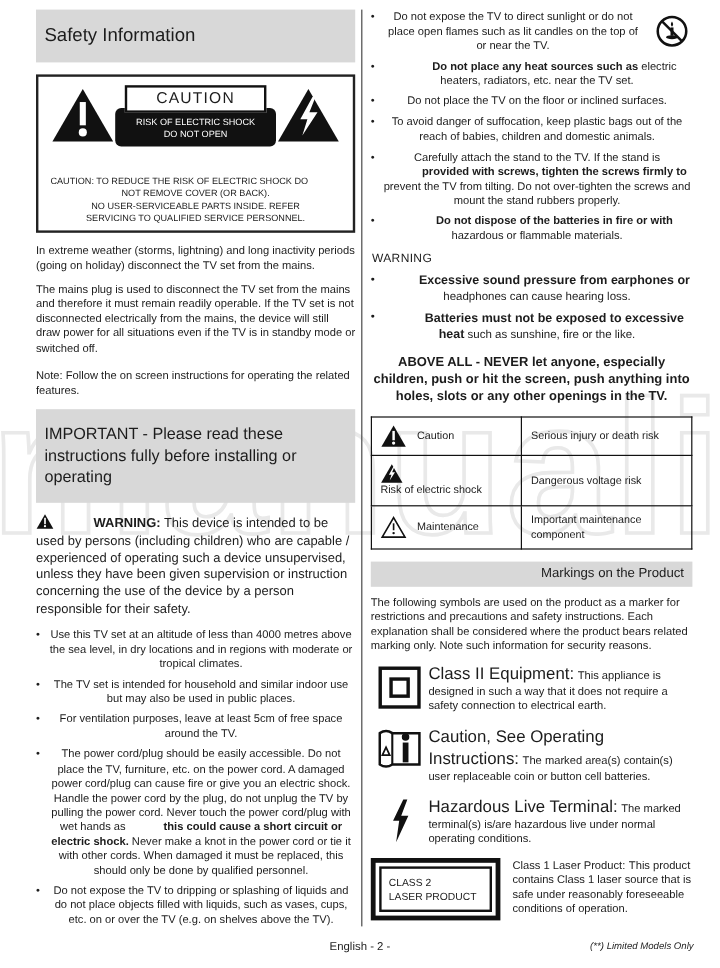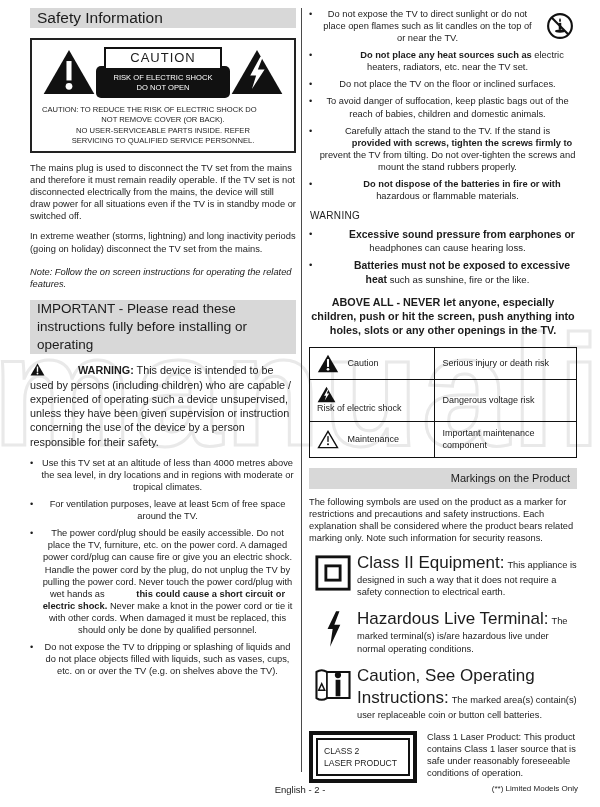--- a/index.html
+++ b/index.html
@@ -18,39 +18,39 @@
     position:absolute;top:300px;left:-8px;width:620px;z-index:0;
     font-size:158px;font-weight:700;letter-spacing:2px;
     color:transparent;-webkit-text-stroke:3px var(--watermark);
     pointer-events:none;user-select:none;
   }
   .col{position:absolute;top:8px;z-index:1;font-size:9.3px;line-height:1.3;}
   .left-col{left:30px;width:266px;}
   .right-col{left:309px;width:268px;}
   .v-divider{position:absolute;left:301px;top:8px;height:764px;width:1px;background:#4a4a4a;z-index:1;}
 
-  .band{background:var(--band-bg);padding:0 7px;font-weight:400;}
+  .band{background:var(--band-bg);padding:12px 7px;font-weight:400;}
   .page-title{font-size:15.5px;margin-bottom:10px;}
   .important-heading{font-size:13.5px;line-height:1.35;margin:10px 0 9px 0;}
   .markings-heading{font-size:11px;padding:3px 7px;margin:10px 0 7px 0;text-align:right;}
 
   
   .caution-graphic{border:2px solid #222;padding:5px 4px 4px 4px;margin-bottom:9px;}
   .cg-top{display:flex;align-items:center;justify-content:space-between;padding:2px 6px 4px 6px;}
   .cg-top svg{width:54px;height:48px;flex:0 0 auto;}
   .cg-center{width:136px;}
   .cg-caution{border:2px solid #111;background:#fff;font-size:13px;text-align:center;
     width:118px;margin:0 auto;position:relative;z-index:2;padding:1px 0;letter-spacing:1px;}
   .cg-black{background:#111;color:#fff;border-radius:5px;margin-top:-4px;padding:7px 2px 4px 2px;
     font-size:7.6px;text-align:center;line-height:1.35;}
-  .cg-lines{font-size:7.6px;line-height:1.4;text-align:center;margin-top:3px;}
+  .cg-lines{font-size:7.6px;line-height:1.4;text-align:center;margin-top:20px;}
   .cg-lines div:first-child{text-align:left;padding-left:6px;}
 
   p.body{margin-bottom:8px;}
-  .note{font-style:italic;margin:11px 0 10px 0;}
+  .note{margin:11px 0 10px 0;}
 
   .warning-para{font-size:10.8px;line-height:1.32;margin-bottom:8px;}
   .warning-para svg{width:15px;height:13px;vertical-align:-2px;margin-right:4px;}
   b{font-weight:700;padding-left:29px;}
 
   ul.bullets{list-style:none;}
   ul.bullets li{position:relative;padding-left:9px;margin-bottom:5px;text-align:center;}
   ul.bullets li::before{content:"\2022";position:absolute;left:0;top:0;}
 
   .no-candle{float:right;width:30px;height:32px;margin:2px 2px 4px 8px;}
@@ -65,31 +65,31 @@
   table.risk-table td{border:1.6px solid #111;padding:6px 7px;font-size:9px;vertical-align:middle;}
   .rt-label-cell{width:47%;}
   .rt-label{display:inline-block;vertical-align:middle;}
   .rt-icon{display:inline-block;vertical-align:middle;margin-right:6px;}
   .rt-icon svg{display:block;}
 
   .markings-intro{margin-bottom:10px;}
   .marking-item{display:flex;margin-bottom:10px;}
   .m-icon{flex:0 0 48px;display:flex;justify-content:center;align-items:flex-start;padding-top:2px;}
   .m-text{flex:1;line-height:1.3;}
-  .m-title{font-size:17px;margin-right:3px;}
+  .m-title{font-size:14px;margin-right:3px;}
   .m-body{font-size:9.3px;}
 
   .laser-row{display:flex;margin-top:4px;}
   .laser-box{flex:0 0 108px;border:4px solid #111;padding:3px;height:52px;margin-right:10px;}
   .laser-inner{border:2px solid #111;height:100%;padding:5px 6px;font-size:8.6px;line-height:1.4;}
   .laser-text{flex:1;font-size:9.3px;line-height:1.3;}
 
   .footer{position:absolute;bottom:8px;left:0;width:100%;z-index:1;}
   .footer-center{position:absolute;bottom:4px;left:50%;transform:translateX(-50%);font-size:9.5px;}
-  .footer-right{position:absolute;bottom:6px;right:22px;font-size:8px;}
+  .footer-right{position:absolute;bottom:6px;right:22px;font-size:8px;font-style:italic;}
 </style>
 </head>
 <body>
 
 <div class="page">
 
   <div class="watermark">manuali</div>
 
   <div class="col left-col">
     <h1 class="band page-title">Safety Information</h1>
@@ -114,37 +114,38 @@
         </svg>
       </div>
       <div class="cg-lines">
         <div>CAUTION: TO REDUCE THE RISK OF ELECTRIC SHOCK DO</div>
         <div>NOT REMOVE COVER (OR BACK).</div>
         <div>NO USER-SERVICEABLE PARTS INSIDE. REFER</div>
         <div>SERVICING TO QUALIFIED SERVICE PERSONNEL.</div>
       </div>
     </div>
 
+    <p class="body">In extreme weather (storms, lightning) and long inactivity periods (going on holiday) disconnect the TV set from the mains.</p>
     <p class="body">The mains plug is used to disconnect the TV set from the mains and therefore it must remain readily operable. If the TV set is not disconnected electrically from the mains, the device will still draw power for all situations even if the TV is in standby mode or switched off.</p>
-    <p class="body">In extreme weather (storms, lightning) and long inactivity periods (going on holiday) disconnect the TV set from the mains.</p>
     <p class="note">Note: Follow the on screen instructions for operating the related features.</p>
 
     <h2 class="band important-heading">IMPORTANT - Please read these instructions fully before installing or operating</h2>
 
     <p class="warning-para">
       <svg viewBox="0 0 64 56">
         <path d="M32 2 L62 54 H2 Z" fill="#111"></path>
         <rect x="29" y="15" width="6" height="23" fill="#fff"></rect>
         <circle cx="32" cy="45" r="4" fill="#fff"></circle>
       </svg><b>WARNING:</b>
       <span>This device is intended to be used by persons (including children) who are capable / experienced of operating such a device unsupervised, unless they have been given supervision or instruction concerning the use of the device by a person responsible for their safety.</span>
     </p>
 
     <ul class="bullets">
       <li>Use this TV set at an altitude of less than 4000 metres above the sea level, in dry locations and in regions with moderate or tropical climates.</li>
+      <li>The TV set is intended for household and similar indoor use but may also be used in public places.</li>
       <li>For ventilation purposes, leave at least 5cm of free space around the TV.</li>
       <li><span>The power cord/plug should be easily accessible. Do not place the TV, furniture, etc. on the power cord. A damaged power cord/plug can cause fire or give you an electric shock. Handle the power cord by the plug, do not unplug the TV by pulling the power cord. Never touch the power cord/plug with wet hands as </span><b>this could cause a short circuit or electric shock.</b><span> Never make a knot in the power cord or tie it with other cords. When damaged it must be replaced, this should only be done by qualified personnel.</span></li>
       <li>Do not expose the TV to dripping or splashing of liquids and do not place objects filled with liquids, such as vases, cups, etc. on or over the TV (e.g. on shelves above the TV).</li>
     </ul>
   </div>
 
   <div class="v-divider"></div>
 
   <div class="col right-col">
 
@@ -228,44 +229,44 @@
             <rect x="12.5" y="12.5" width="15" height="15" fill="none" stroke="#111" stroke-width="3"></rect>
           </svg>
       </div>
       <div class="m-text">
         <span class="m-title">Class II Equipment:</span><span class="m-body">This appliance is designed in such a way that it does not require a safety connection to electrical earth.</span>
       </div>
     </div>
 
     <div class="marking-item">
       <div class="m-icon">
-        <svg width="17" height="38" viewBox="0 0 20 44">
-            <path d="M13 1 L3 22 h6 L6 43 L18 17 h-7 L17 1 Z" fill="#111"></path>
-          </svg>
-      </div>
-      <div class="m-text">
-        <span class="m-title">Hazardous Live Terminal:</span><span class="m-body">The marked terminal(s) is/are hazardous live under normal operating conditions.</span>
-      </div>
-    </div>
-
-    <div class="marking-item">
-      <div class="m-icon">
         <svg width="40" height="36" viewBox="0 0 46 40">
           <path d="M4 5 Q10 1 16 5 L42 5 L42 35 L16 35 Q10 39 4 35 Z" fill="none" stroke="#111" stroke-width="2.4"></path>
           <path d="M16 5 L16 35" stroke="#111" stroke-width="2"></path>
           <path d="M6.5 26 L10 18.5 L13.5 26 Z" fill="none" stroke="#111" stroke-width="1.7"></path>
           <rect x="26" y="14" width="5.5" height="19" fill="#111"></rect>
           <circle cx="28.7" cy="8.6" r="3.6" fill="#111"></circle>
         </svg>
       </div>
       <div class="m-text">
         <span class="m-title">Caution, See Operating Instructions:</span><span class="m-body">The marked area(s) contain(s) user replaceable coin or button cell batteries.</span>
       </div>
     </div>
 
+    <div class="marking-item">
+      <div class="m-icon">
+        <svg width="17" height="38" viewBox="0 0 20 44">
+            <path d="M13 1 L3 22 h6 L6 43 L18 17 h-7 L17 1 Z" fill="#111"></path>
+          </svg>
+      </div>
+      <div class="m-text">
+        <span class="m-title">Hazardous Live Terminal:</span><span class="m-body">The marked terminal(s) is/are hazardous live under normal operating conditions.</span>
+      </div>
+    </div>
+
     <div class="laser-row">
       <div class="laser-box">
         <div class="laser-inner">
           <div>CLASS 2</div>
           <div>LASER PRODUCT</div>
         </div>
       </div>
       <div class="laser-text">
         <span class="m-title" style="font-size:9.3px;">Class 1 Laser Product:</span><span class="m-body">This product contains Class 1 laser source that is safe under reasonably foreseeable conditions of operation.</span>
       </div>

